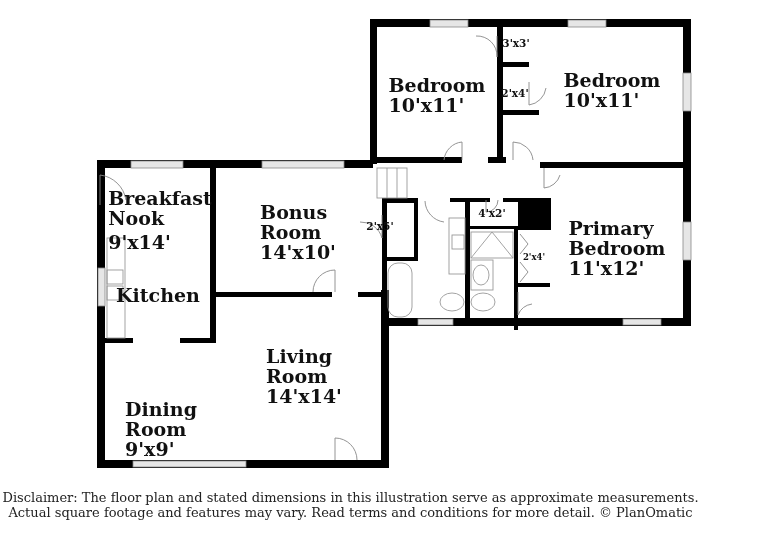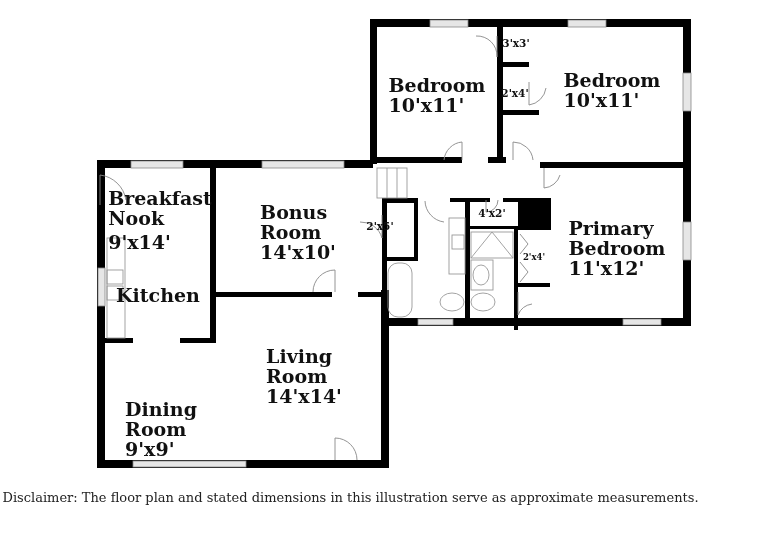--- a/index.html
+++ b/index.html
@@ -168,13 +168,14 @@
   <div>14'x14'</div>
 </div>
 <div class="lbl big" style="left:161px; top:384px;margin-top:16px;">
   <div>Dining</div>
   <div>Room</div>
   <div>9'x9'</div>
 </div>
 
 <div class="disclaimer">
   <div>Disclaimer: The floor plan and stated dimensions in this illustration serve as approximate measurements.</div>
+  <div>Actual square footage and features may vary. Read terms and conditions for more detail. © PlanOmatic</div>
 </div>
 
 </body></html>

